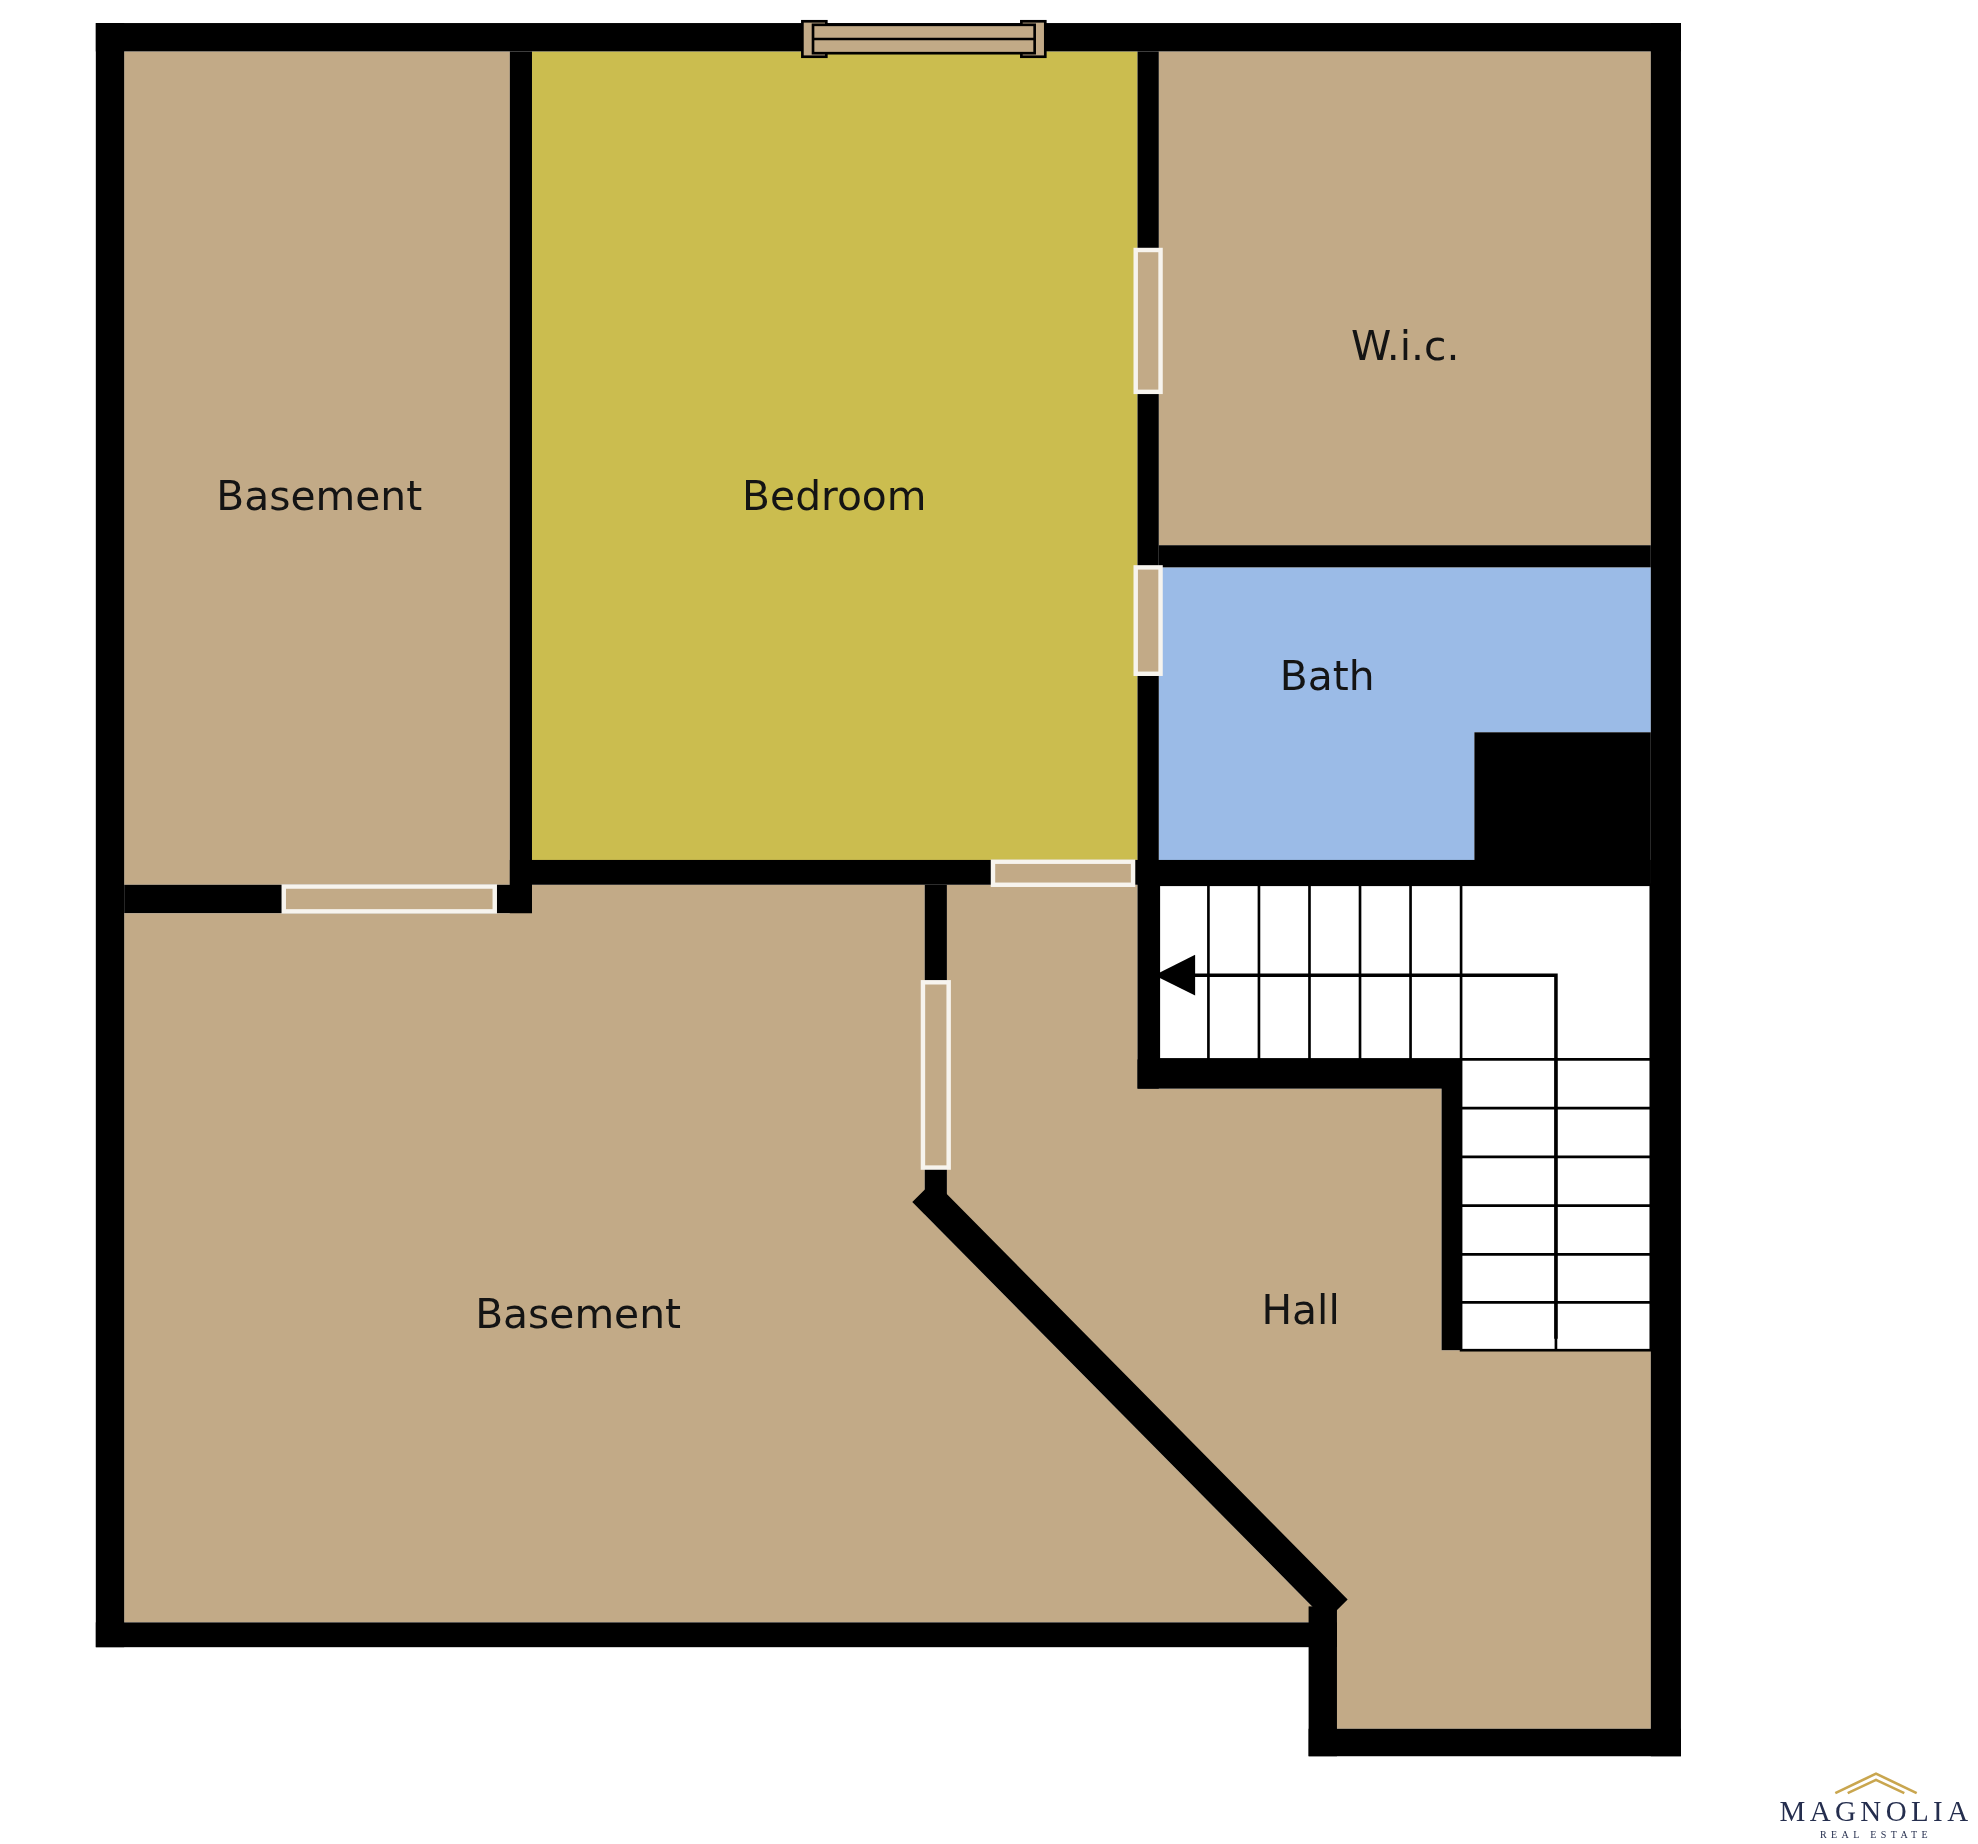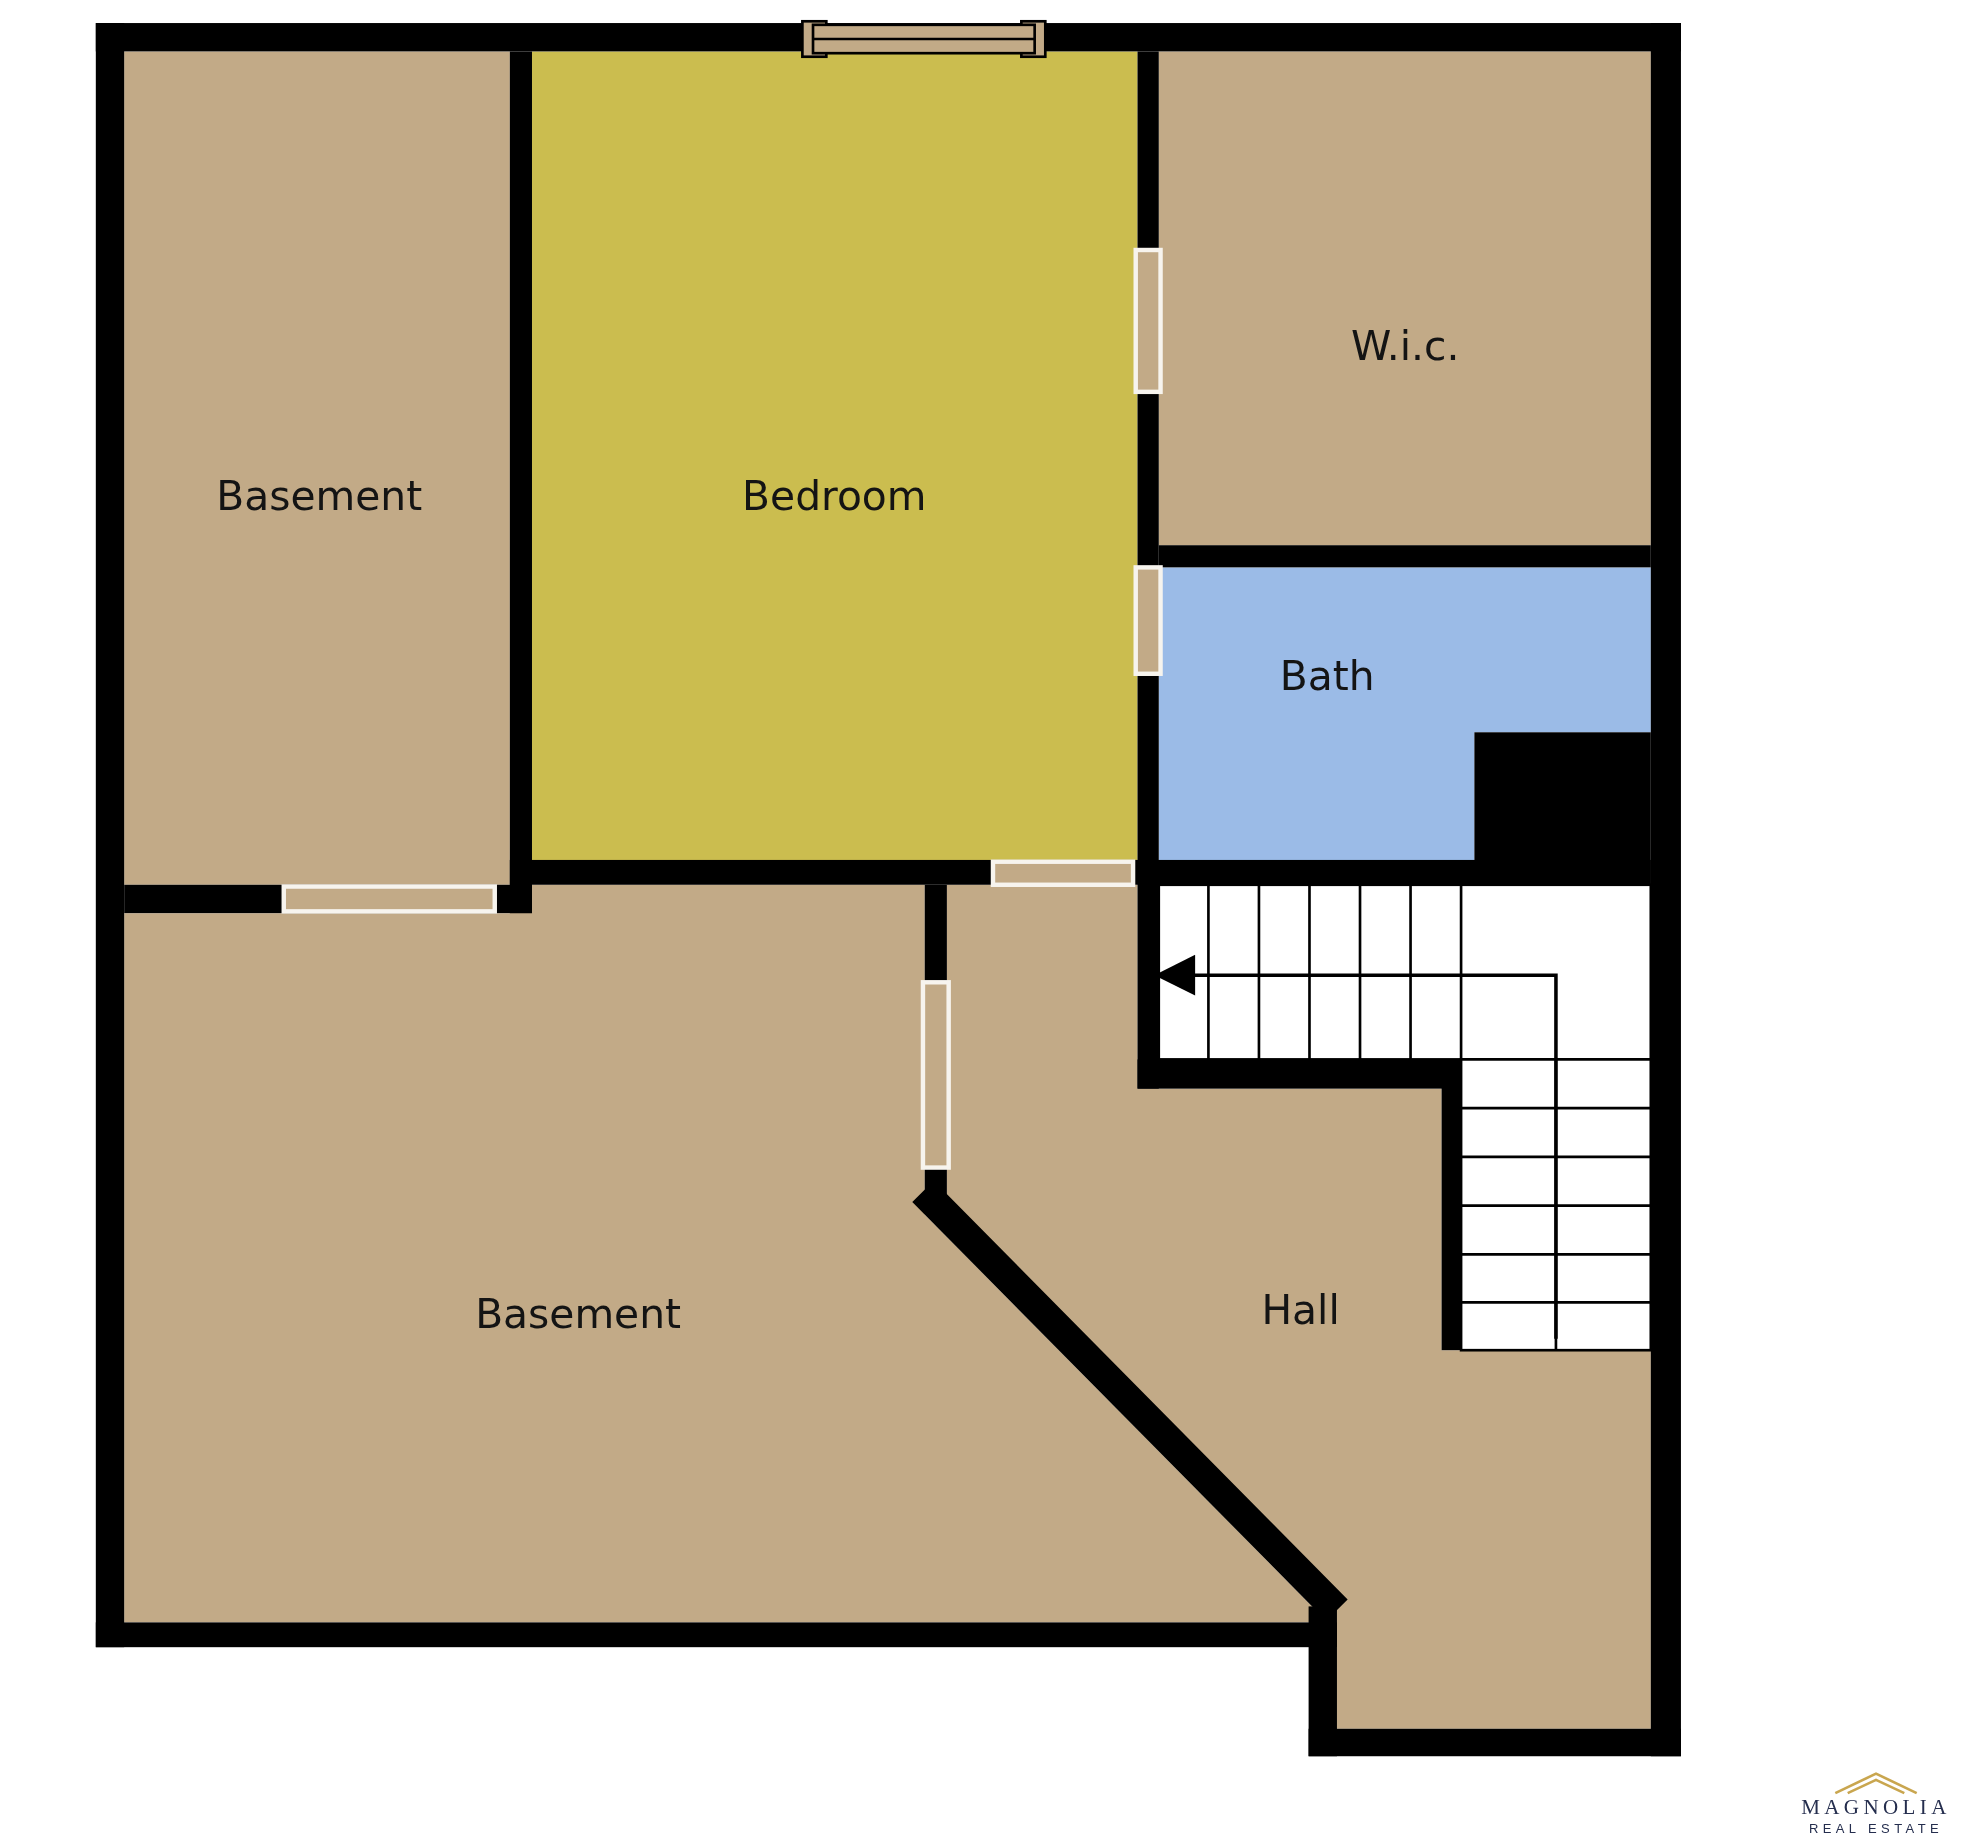--- a/index.html
+++ b/index.html
@@ -27,28 +27,28 @@
     width: 206px;
     text-align: center;
     line-height: 1;
   }
   #brand .roof {
     display: block;
     margin: 0 auto 1.8px auto;
   }
   #brand .brand-name {
     font-family: "Liberation Serif", "DejaVu Serif", serif;
-    font-size: 21px;
+    font-size: 29px;
     letter-spacing: 4.4px;
     color: #252e4e;
     white-space: nowrap;
   }
   #brand .brand-tagline {
-    font-family: Liberation Sans, sans-serif;
-    font-size: 13px;
+    font-family: Liberation Serif, serif;
+    font-size: 10px;
     letter-spacing: 4.4px;
     color: #252e4e;
     margin-top: 4.4px;
     white-space: nowrap;
   }
 </style>
 </head>
 <body>
 
 <div id="stage">

